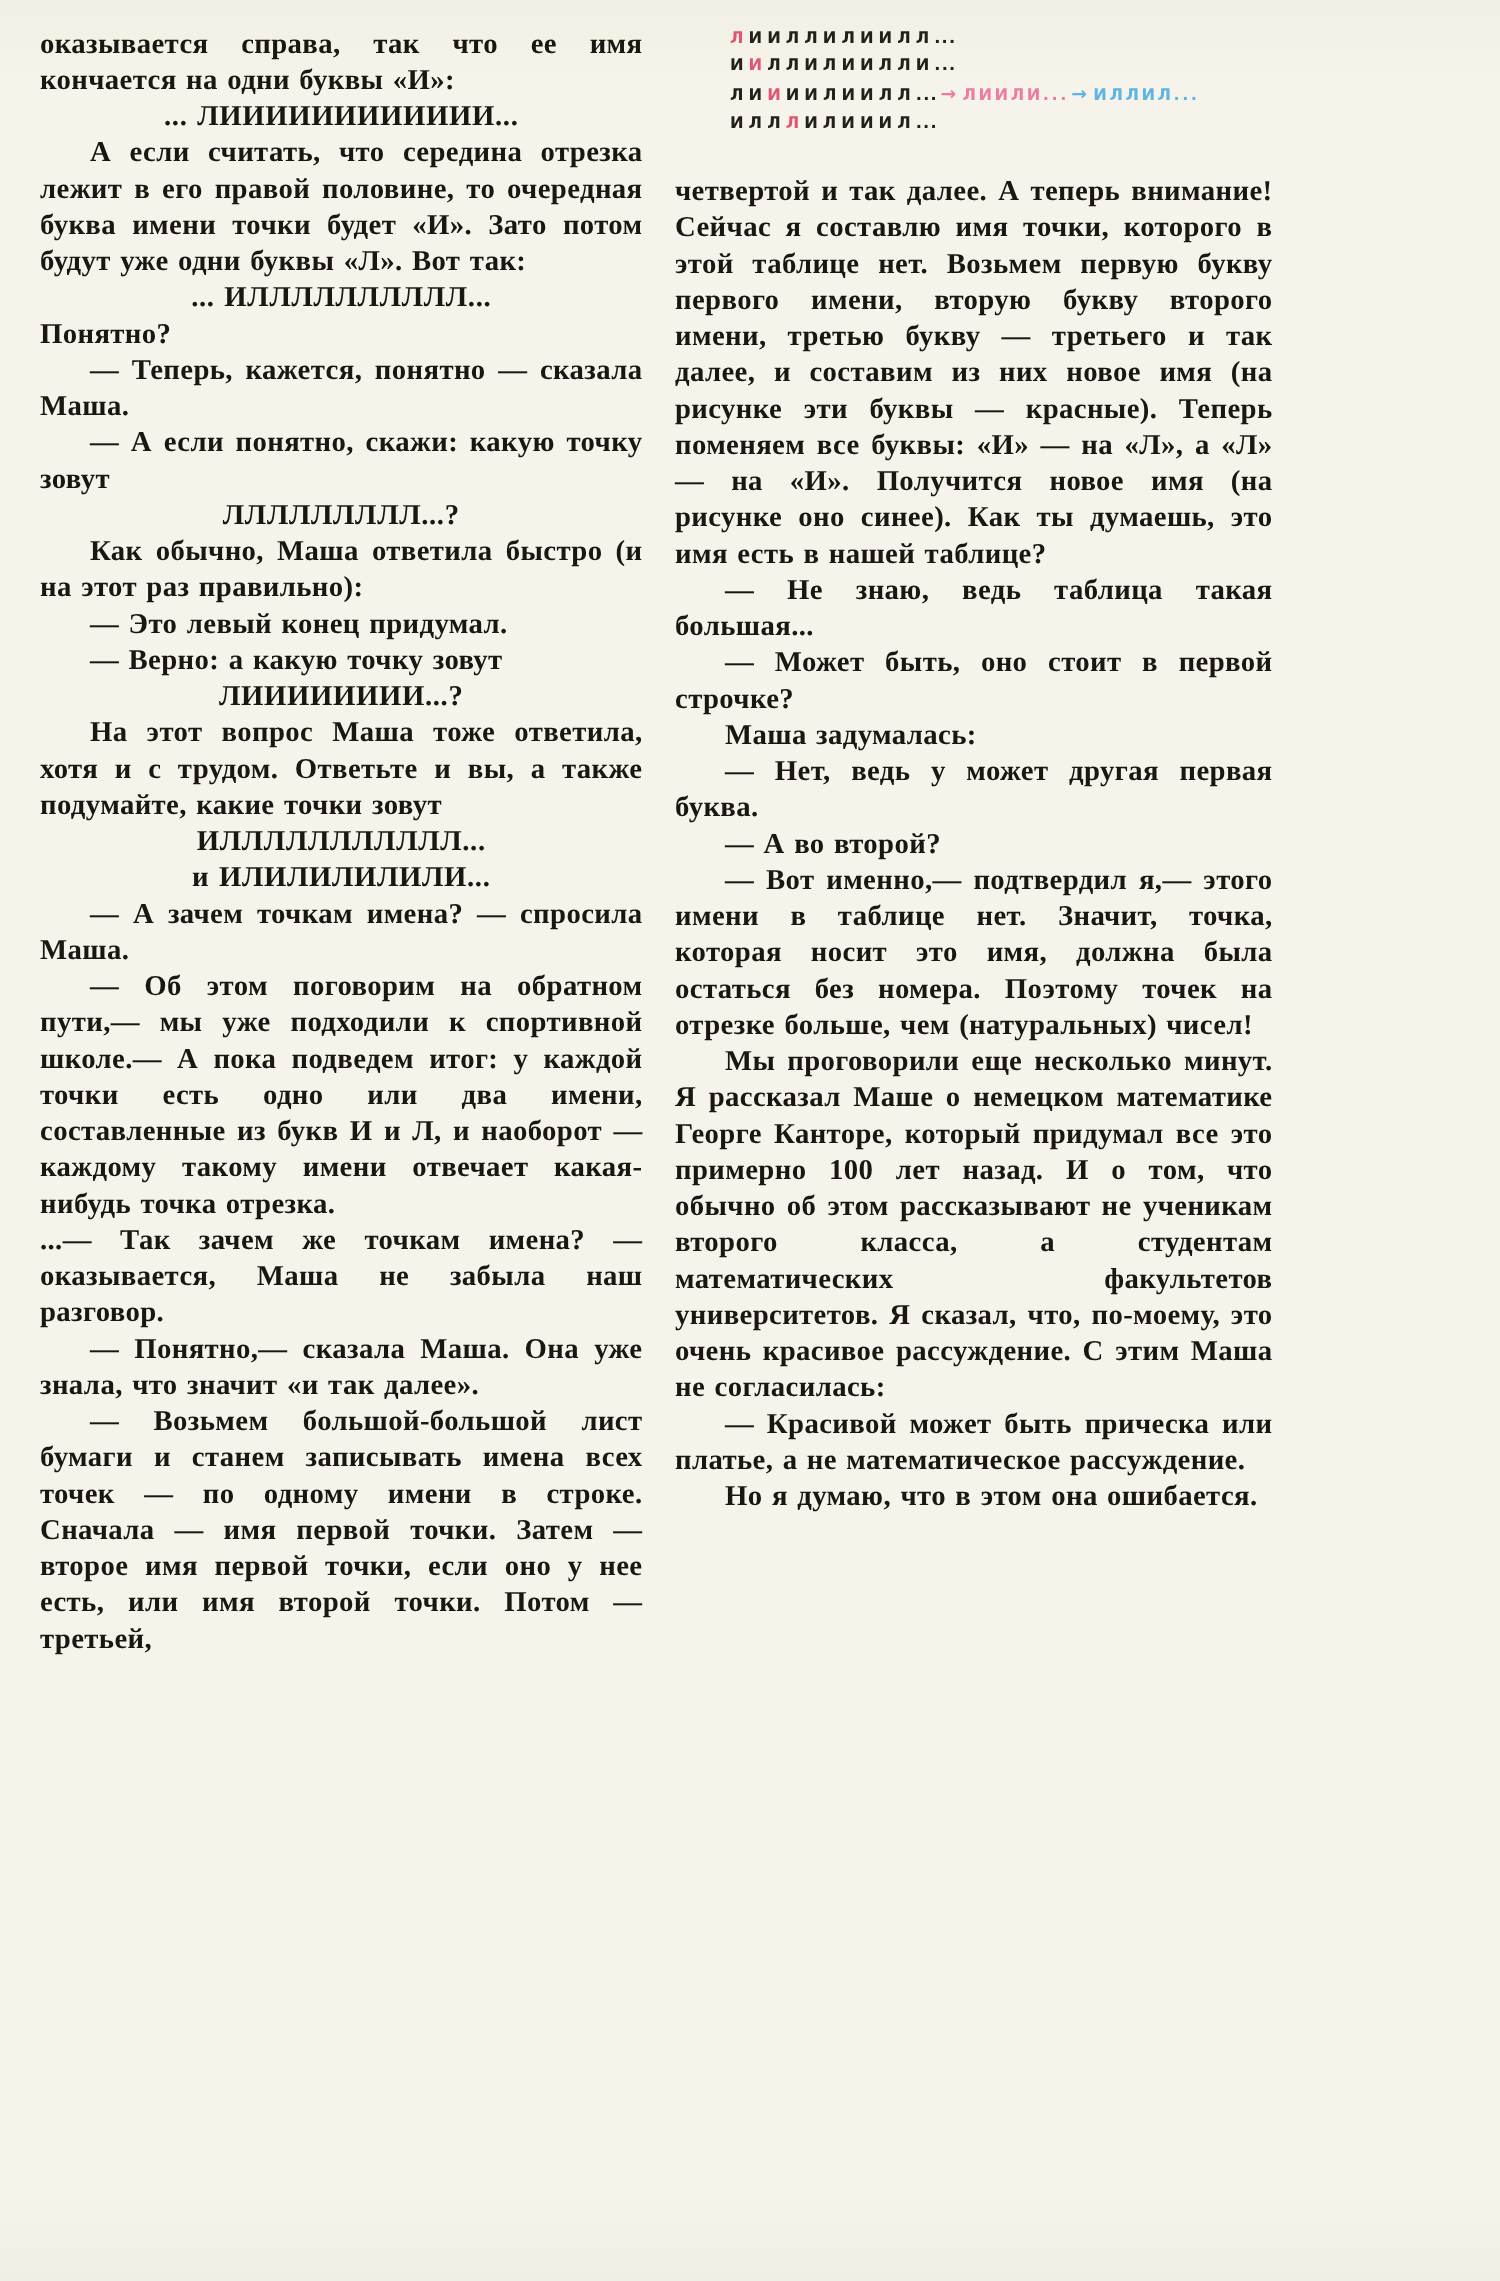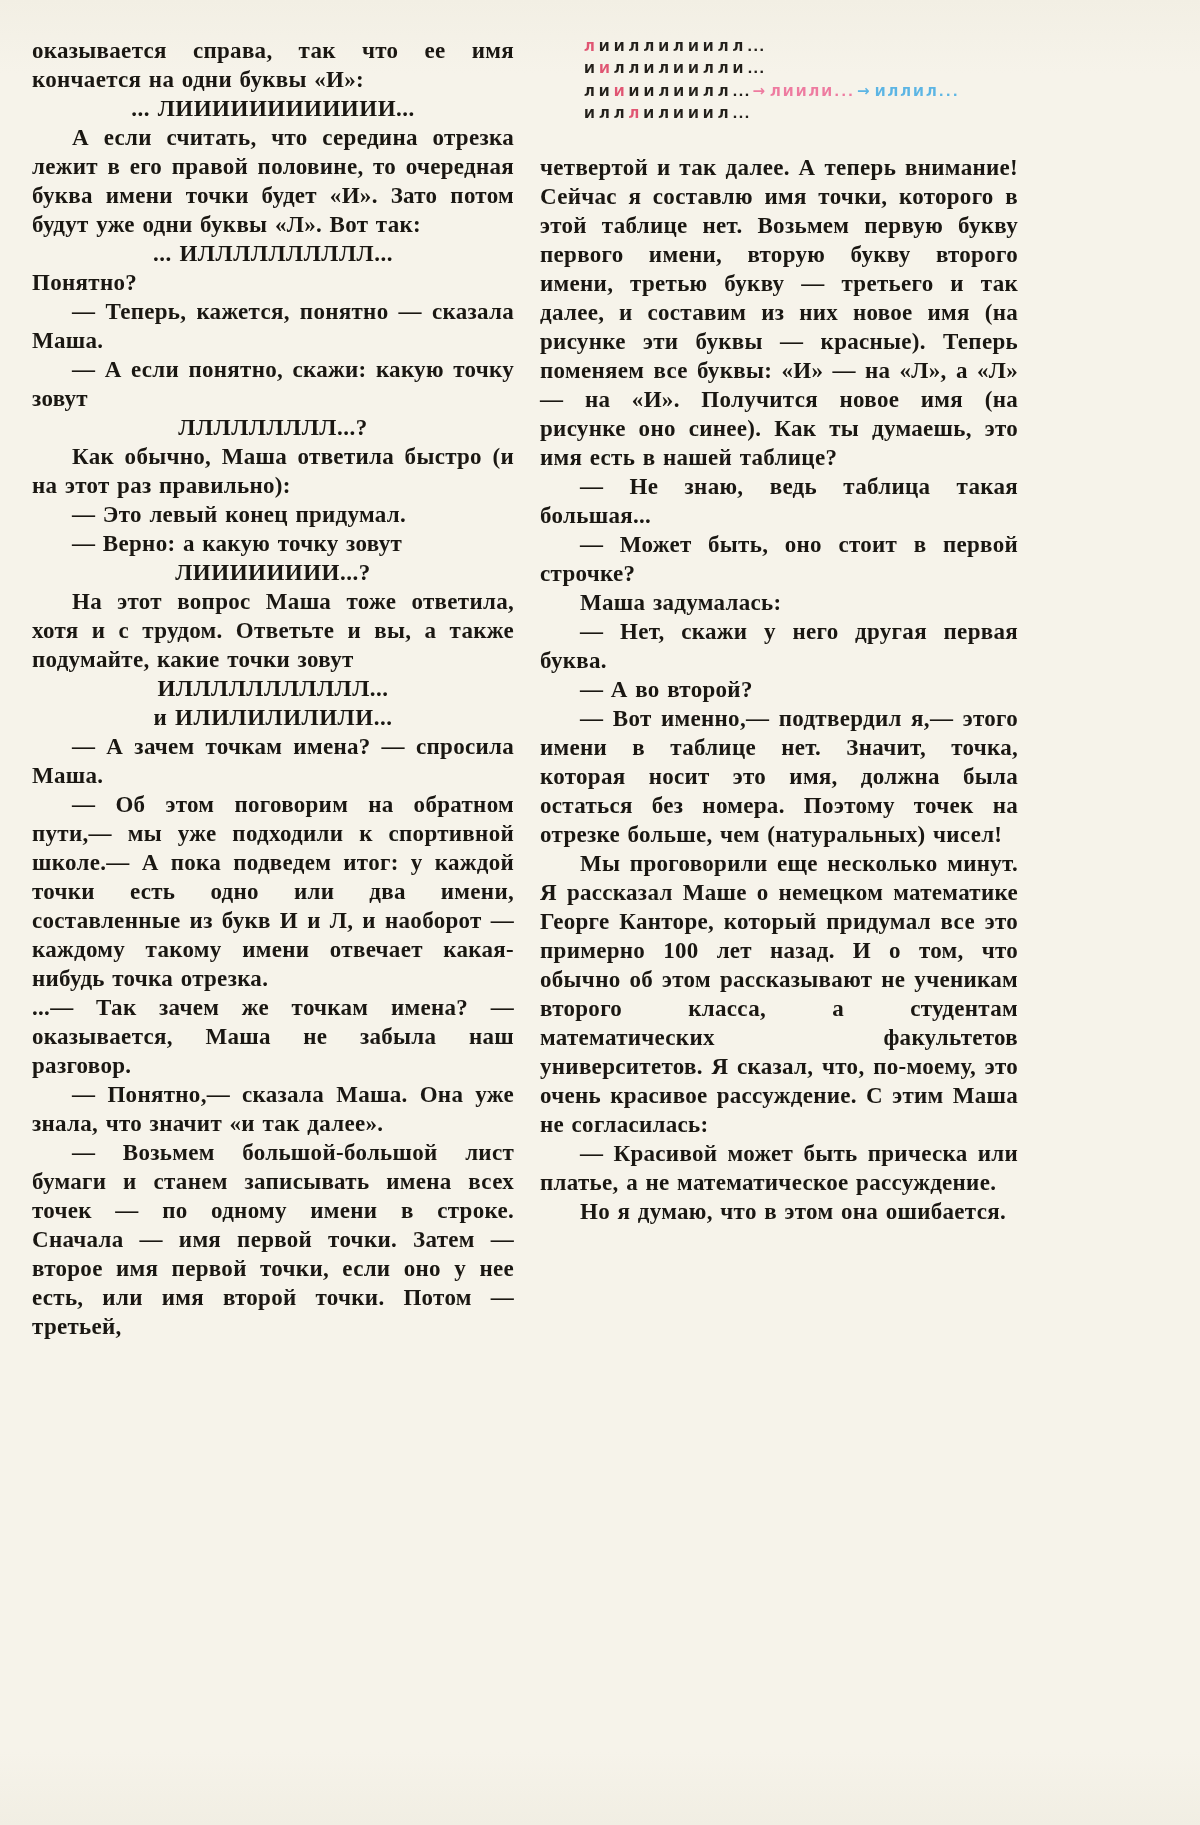--- a/index.html
+++ b/index.html
@@ -7,21 +7,21 @@
   body {
     height:1825px;
     background:#f5f2e9;
     color:#1a1712;
     font-family:"Liberation Serif", serif;
     overflow:hidden;
   }
   .page {
     position:relative;
     width:1200px; height:1825px;
-    padding:36px 182px 0 32px;
+    padding:20px 182px 0 32px;
     background:linear-gradient(180deg,#f2efe4 0%, #f6f3ea 4%, #f6f3ea 96%, #f1eee3 100%);
   }
   .columns { display:flex; gap:26px; }
   .col { flex:0 0 auto; }
   .col-left { width:482px; }
   .col-right { width:478px; }
 
   p.block {
     font-size:23px;
     line-height:29px;
@@ -99,21 +99,21 @@
           <div class="drow"><span style="color: rgb(224, 85, 114);">Л</span><span>И</span><span>И</span><span>Л</span><span>Л</span><span>И</span><span>Л</span><span>И</span><span>И</span><span>Л</span><span>Л</span><span class="dots">...</span></div>
           <div class="drow"><span>И</span><span style="color: rgb(224, 85, 114);">И</span><span>Л</span><span>Л</span><span>И</span><span>Л</span><span>И</span><span>И</span><span>Л</span><span>Л</span><span>И</span><span class="dots">...</span></div>
           <div class="drow"><span>Л</span><span>И</span><span style="color: rgb(224, 85, 114);">И</span><span>И</span><span>И</span><span>Л</span><span>И</span><span>И</span><span>Л</span><span>Л</span><span class="dots">...</span><span class="arrow" style="color: rgb(238, 123, 160);">→</span><span class="result" style="color: rgb(238, 123, 160);">ЛИИЛИ...</span><span class="arrow" style="color: rgb(92, 181, 228);">→</span><span class="result" style="color: rgb(92, 181, 228);">ИЛЛИЛ...</span></div>
           <div class="drow"><span>И</span><span>Л</span><span>Л</span><span style="color: rgb(224, 85, 114);">Л</span><span>И</span><span>Л</span><span>И</span><span>И</span><span>И</span><span>Л</span><span class="dots">...</span></div>
         </div>
       <div id="right-col-text">
           <p class="block flush">четвертой и так далее. А теперь внимание! Сейчас я составлю имя точки, которого в этой таблице нет. Возьмем первую букву первого имени, вторую букву второго имени, третью букву — третьего и так далее, и составим из них новое имя (на рисунке эти буквы — красные). Теперь поменяем все буквы: «И» — на «Л», а «Л» — на «И». Получится новое имя (на рисунке оно синее). Как ты думаешь, это имя есть в нашей таблице?</p>
           <p class="block indent">— Не знаю, ведь таблица такая большая...</p>
           <p class="block indent">— Может быть, оно стоит в первой строчке?</p>
           <p class="block indent">Маша задумалась:</p>
-          <p class="block indent">— Нет, скажи у него другая первая буква.</p>
+          <p class="block indent">— Нет, ведь у может другая первая буква.</p>
           <p class="block indent">— А во второй?</p>
           <p class="block indent">— Вот именно,— подтвердил я,— этого имени в таблице нет. Значит, точка, которая носит это имя, должна была остаться без номера. Поэтому точек на отрезке больше, чем (натуральных) чисел!</p>
           <p class="block indent">Мы проговорили еще несколько минут. Я рассказал Маше о немецком математике Георге Канторе, который придумал все это примерно 100 лет назад. И о том, что обычно об этом рассказывают не ученикам второго класса, а студентам математических факультетов университетов. Я сказал, что, по-моему, это очень красивое рассуждение. С этим Маша не согласилась:</p>
           <p class="block indent">— Красивой может быть прическа или платье, а не математическое рассуждение.</p>
           <p class="block indent">Но я думаю, что в этом она ошибается.</p>
         </div>
     </div>
 
   </div>
 

